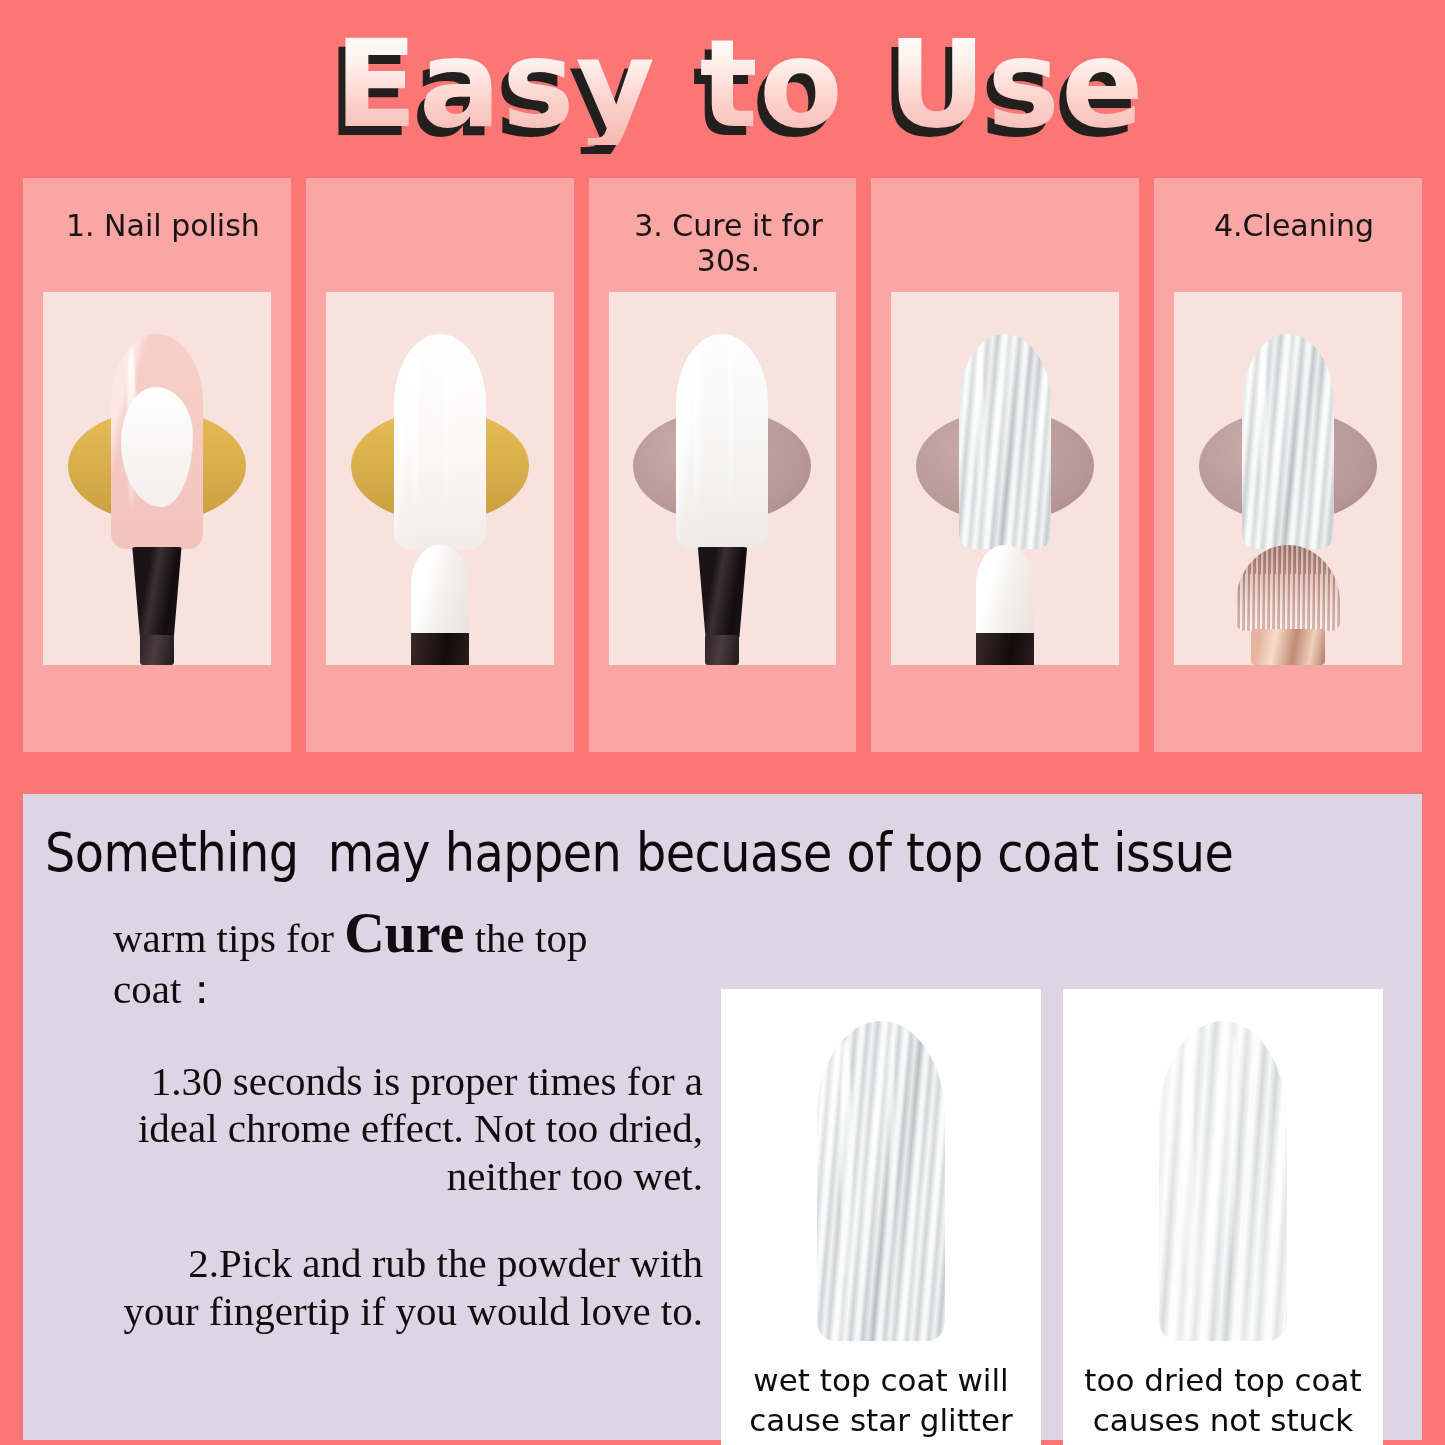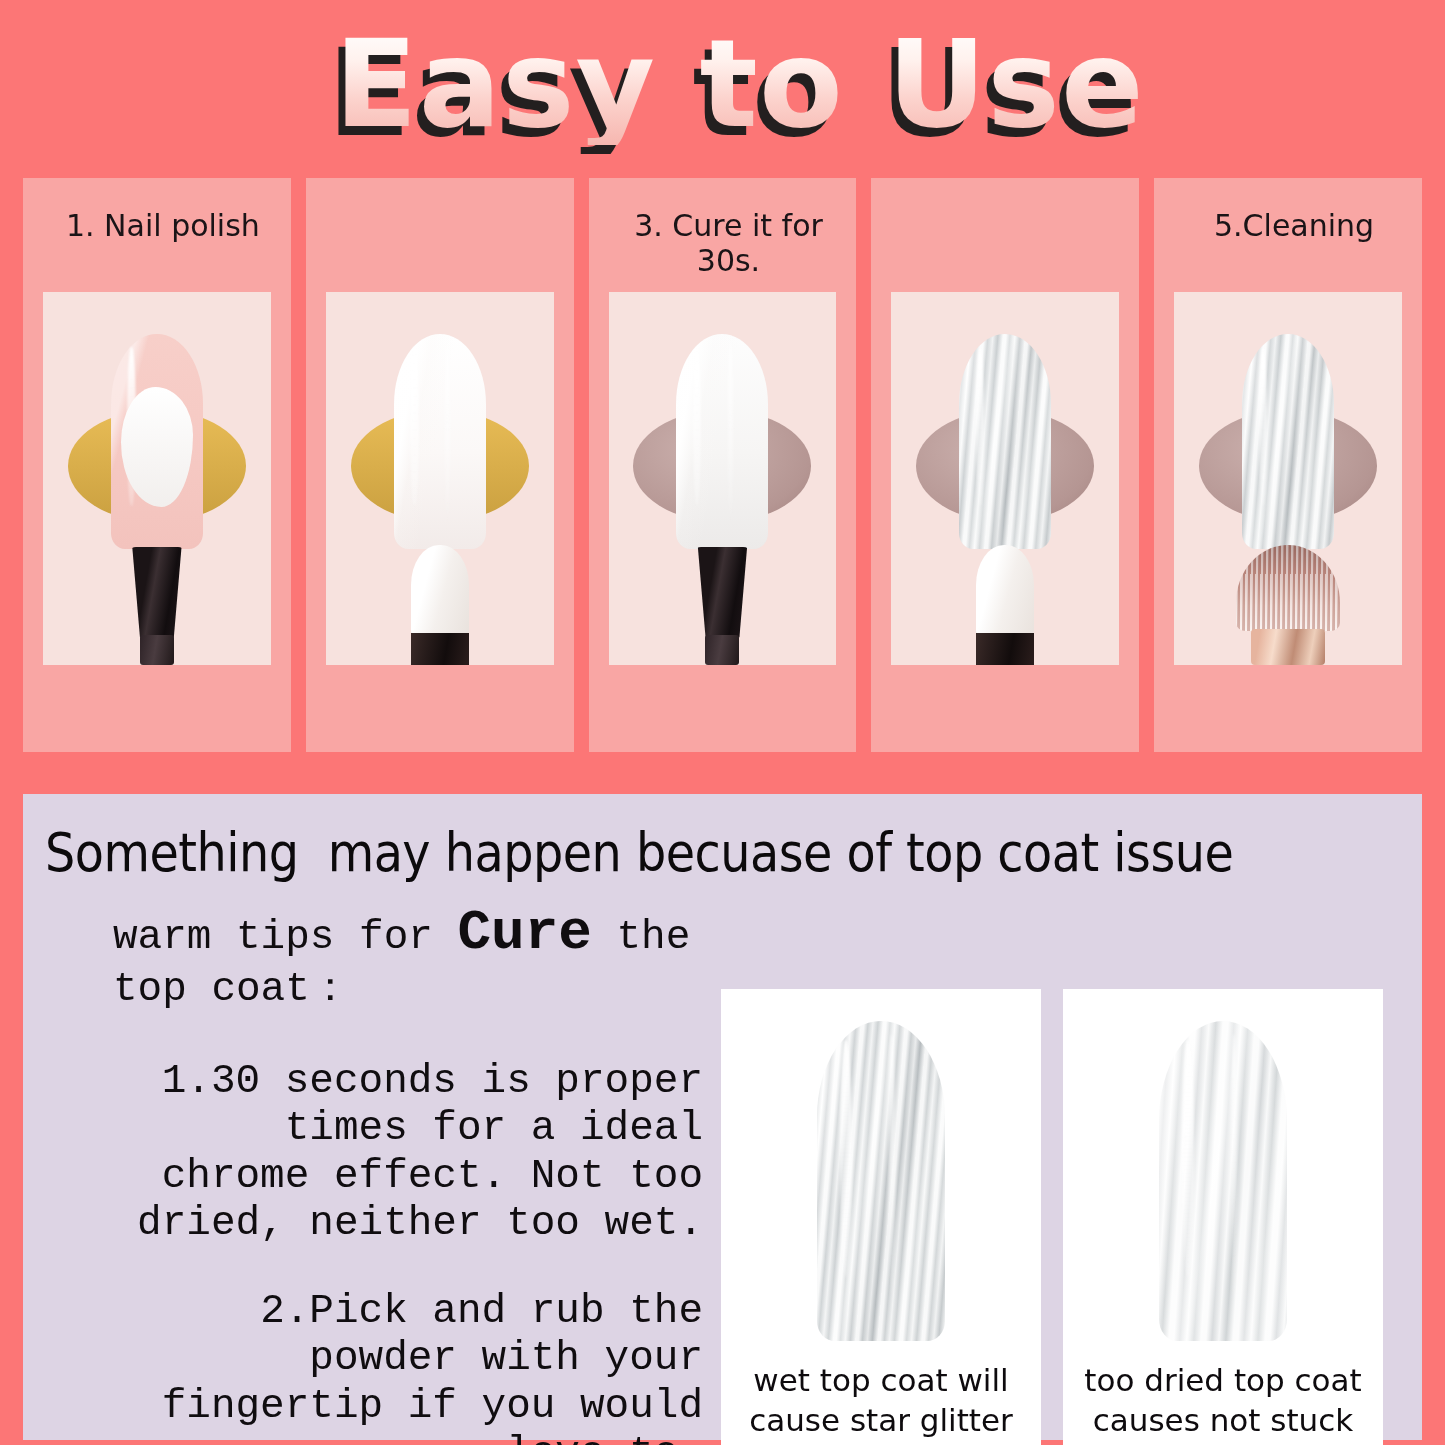--- a/index.html
+++ b/index.html
@@ -304,21 +304,21 @@
     padding: 18px 20px 0 20px;
     gap: 18px;
   }
   .tips-col {
     width: 660px;
     padding-left: 70px;
     box-sizing: border-box;
     color: #100d10;
   }
   .tip-line {
-    font-family: Liberation Mono, monospace;
+    font-family: Liberation Serif, serif;
     font-size: 41px;
     line-height: 1.16;
     margin: 0 0 34px 0;
   }
   .tip-line.intro { margin-bottom: 44px; }
   .cure-word {
     font-weight: bold;
     font-size: 56px;
     letter-spacing: 0px;
   }
@@ -415,21 +415,21 @@
           <div class="glint"></div>
         </div>
         <div class="brush-white">
           <div class="sponge"></div>
             <div class="handle"></div>
         </div>
       </div>
     </div>
 
     <div class="step-card">
-      <div class="step-label">5.Cleaning</div>
+      <div class="step-label">4.Cleaning</div>
       <div class="photo">
         <div class="backdrop mauve"></div>
         <div class="nail chrome">
           <div class="glint"></div>
         </div>
         <div class="brush-rose">
           <div class="bristles"></div>
             <div class="ferrule"></div>
         </div>
       </div>

